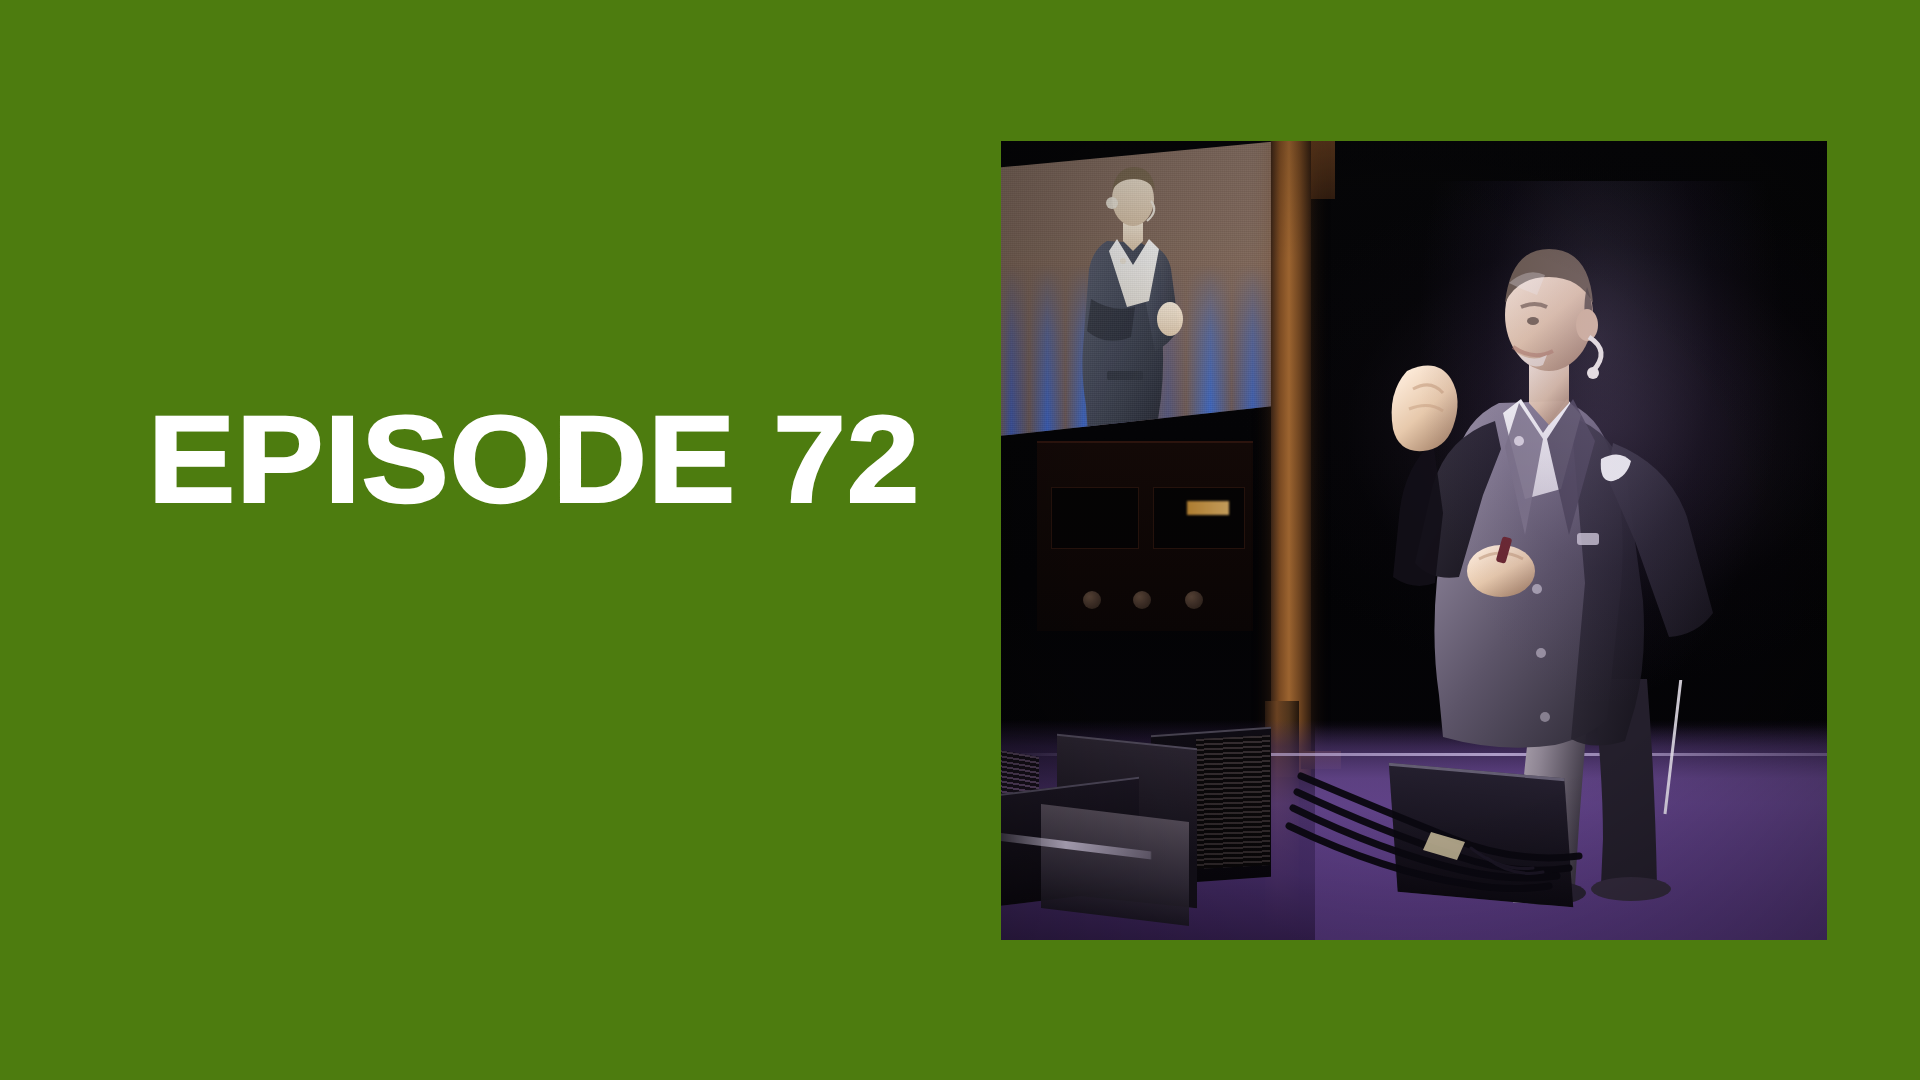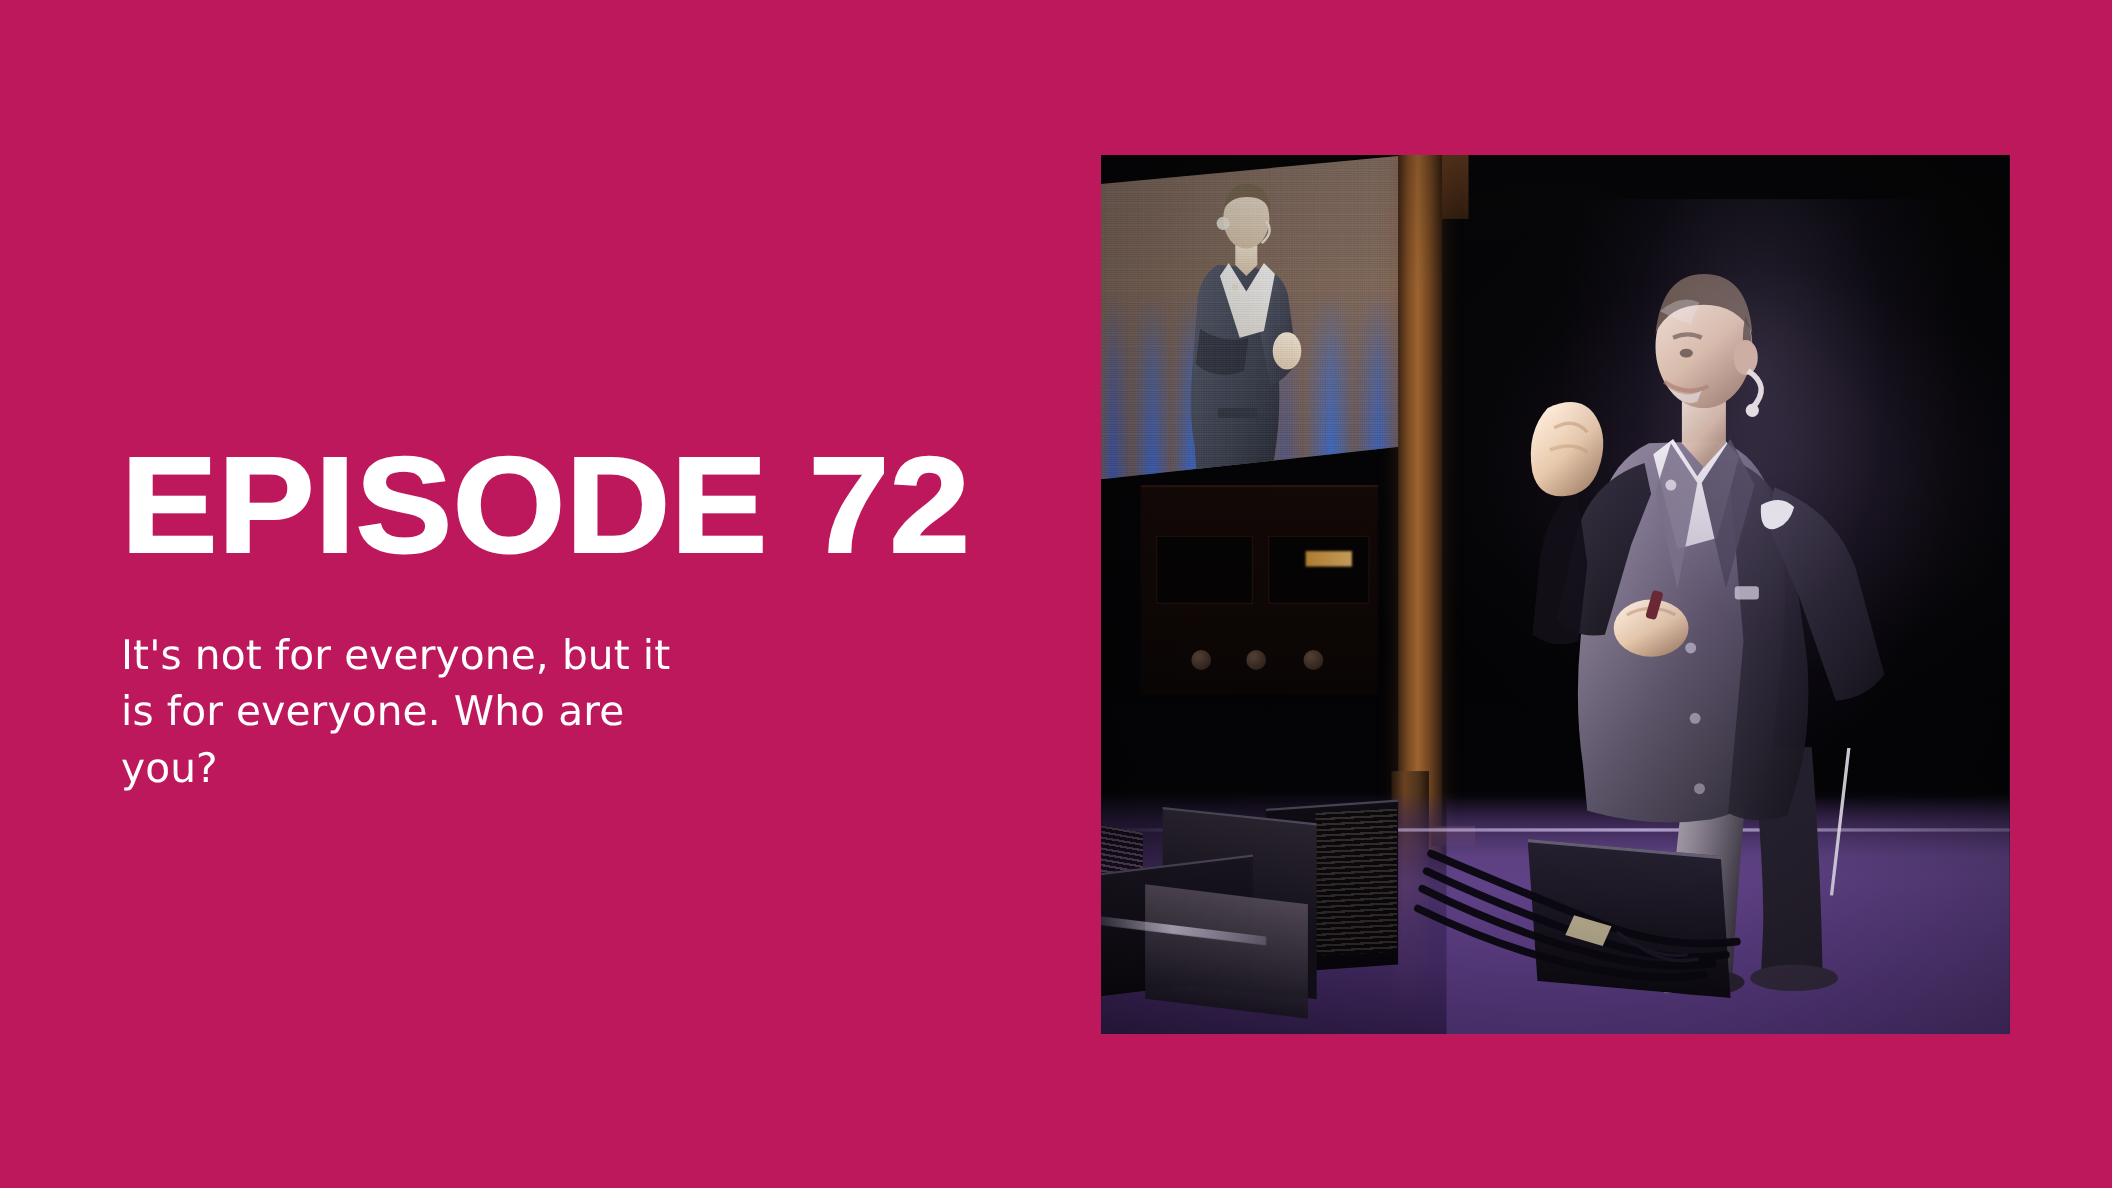--- a/index.html
+++ b/index.html
@@ -13,21 +13,22 @@
   body {
     background:#1A1D29;
     font-family:"Liberation Sans", sans-serif;
     position:relative;
   }
 
   
   .slide {
     position:absolute;
     inset:0;
-    background:#be185d;
+    background:#4d7c0f;
+    text-align:center;
   }
 
   
   .text-col {
     position:absolute;
     left:110px;
     top:400px;
     width:800px;
   }
 
@@ -306,21 +307,20 @@
     pointer-events:none;
   }
 </style>
 </head>
 <body>
 
 <div class="slide">
 
   <div class="text-col">
     <div class="episode-title">EPISODE 72</div>
-    <div class="episode-subtitle">It's not for everyone, but it is for everyone. Who are you?</div>
   </div>
 
   <div class="photo">
     <div class="photo-inner">
 
       <div class="backdrop"></div>
 
       <div class="screen-wrap">
         <div class="screen-img"></div>
         <div class="screen-blue"></div>

